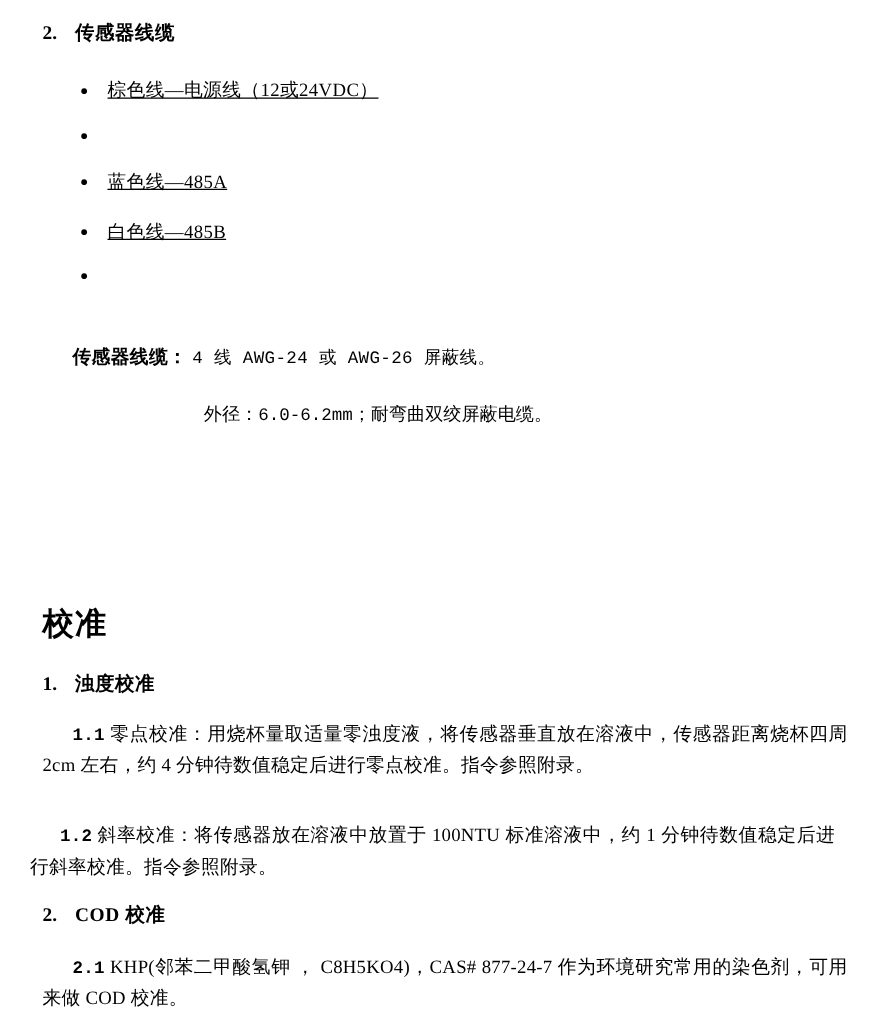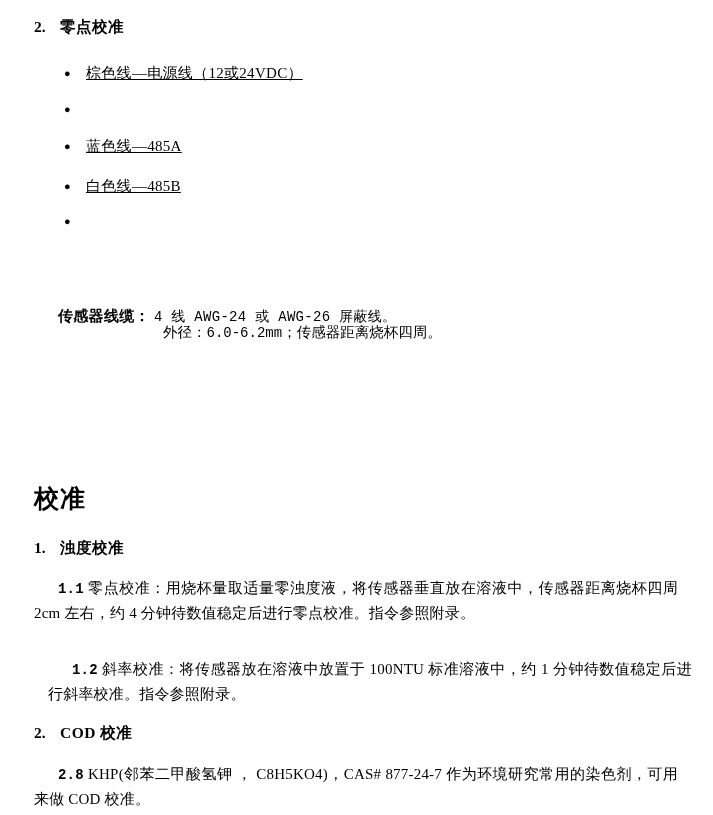--- a/index.html
+++ b/index.html
@@ -111,21 +111,21 @@
   
   .abs { position: absolute; }
 </style>
 </head>
 <body>
 
 <div class="page">
 
   <div class="sec-head abs" style="left:34px; top:16px; width:400px;">
     <span class="num">2.</span>
-    <span class="txt">零点校准</span>
+    <span class="txt">传感器线缆</span>
   </div>
 
   <ul class="bullets abs" style="left:64px; top:62px; width:600px;">
     <li>
       <span class="dot">●</span>
       <span class="btext">棕色线—电源线（12或24VDC）</span>
     </li>
     <li>
       <span class="dot">●</span>
     </li>
@@ -135,49 +135,49 @@
     </li>
     <li>
       <span class="dot">●</span>
       <span class="btext">白色线—485B</span>
     </li>
     <li>
       <span class="dot">●</span>
     </li>
   </ul>
 
-  <div class="cable-line abs" style="left:58px; top:275px; width:600px;margin-top:30px;">
+  <div class="cable-line abs" style="left:58px; top:275px; width:600px;">
     <span class="lbl">传感器线缆：</span>
     <span class="val">4 线 AWG-24 或 AWG-26 屏蔽线。</span>
   </div>
 
   <div class="cable-sub abs" style="left:163px; top:322px; width:520px;">
-    <span>外径：</span><span class="mono">6.0-6.2mm</span><span>；传感器距离烧杯四周。</span>
+    <span>外径：</span><span class="mono">6.0-6.2mm</span><span>；耐弯曲双绞屏蔽电缆。</span>
   </div>
 
   <div class="chapter abs" style="left:34px; top:482px;">校准</div>
 
   <div class="sec-head abs" style="left:34px; top:537px; width:400px;">
     <span class="num">1.</span>
     <span class="txt">浊度校准</span>
   </div>
 
   <div class="para abs" style="left:34px; top:576px; width:644px; text-indent:24px;">
     <span class="bold mono">1.1</span>
     <span>零点校准：用烧杯量取适量零浊度液，将传感器垂直放在溶液中，传感器距离烧杯四周 2cm 左右，约 4 分钟待数值稳定后进行零点校准。指令参照附录。</span>
   </div>
 
-  <div class="para abs" style="left:48px; top:657px; width:644px; text-indent:24px;">
+  <div class="para abs" style="left:24px; top:657px; width:644px; text-indent:24px;">
     <span class="bold mono">1.2</span>
     <span>斜率校准：将传感器放在溶液中放置于 100NTU 标准溶液中，约 1 分钟待数值稳定后进行斜率校准。指令参照附录。</span>
   </div>
 
   <div class="sec-head abs" style="left:34px; top:722px; width:400px;">
     <span class="num">2.</span>
     <span class="txt">COD 校准</span>
   </div>
 
   <div class="para abs" style="left:34px; top:762px; width:644px; text-indent:24px;">
-    <span class="bold mono">2.8</span>
+    <span class="bold mono">2.1</span>
     <span>KHP(邻苯二甲酸氢钾 ， C8H5KO4)，CAS# 877-24-7 作为环境研究常用的染色剂，可用来做 COD 校准。</span>
   </div>
 
 </div>
 
 </body></html>

